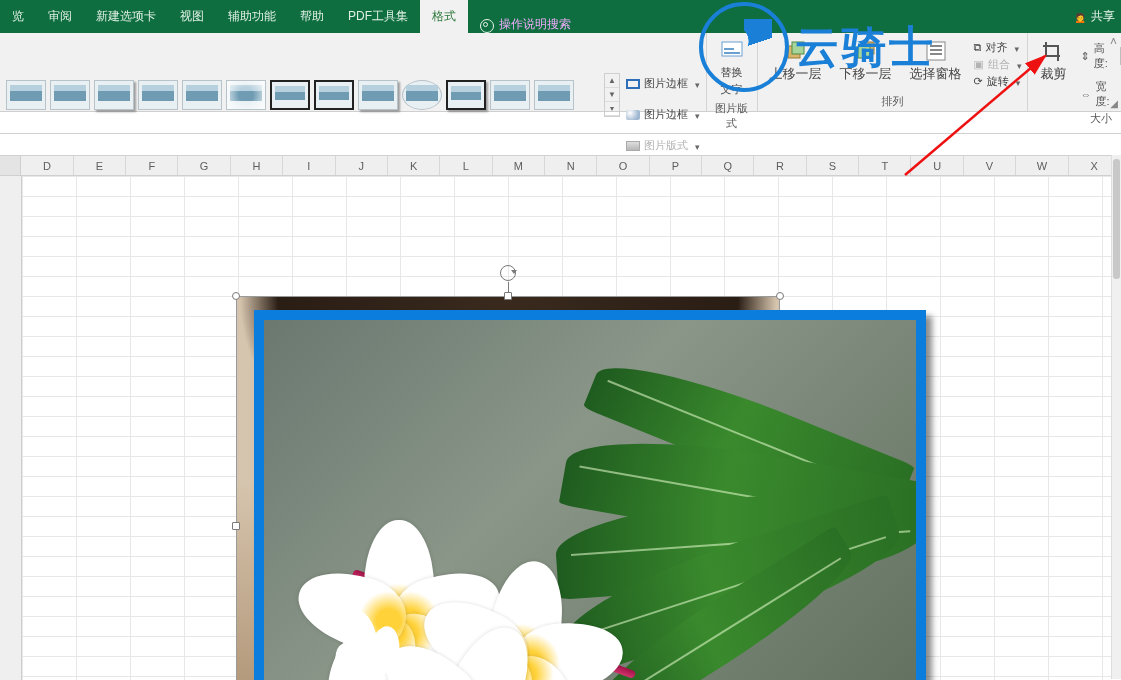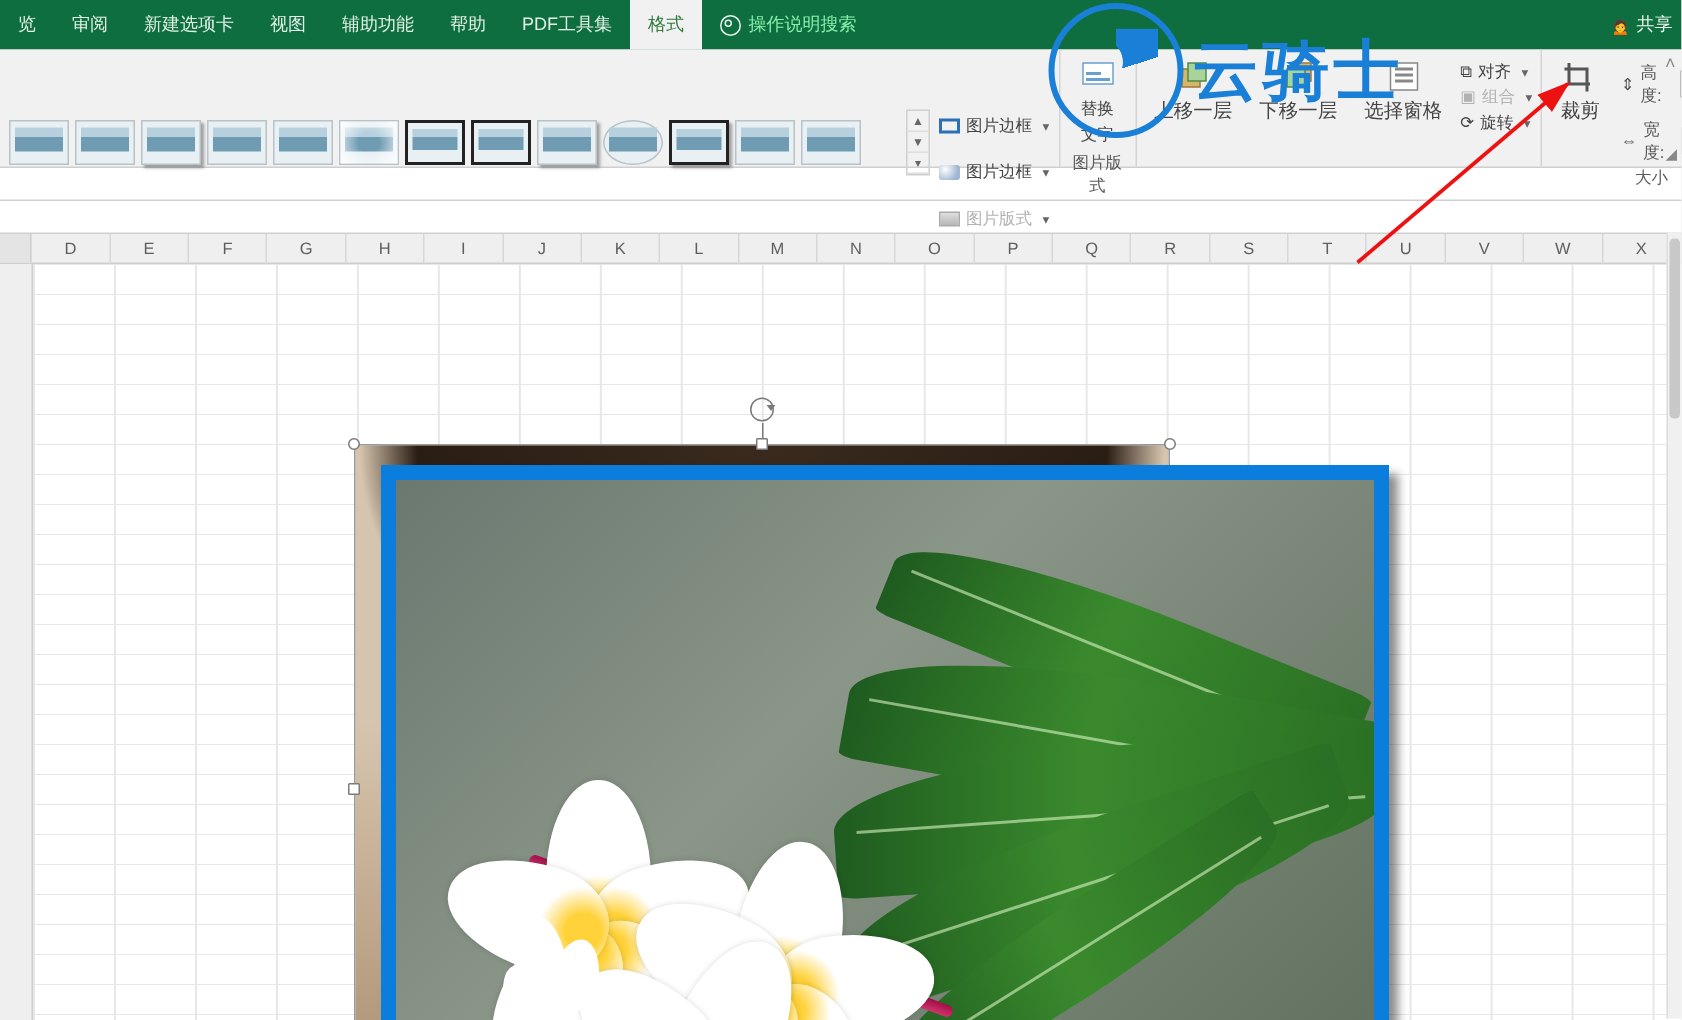--- a/index.html
+++ b/index.html
@@ -28,22 +28,22 @@
     align-items: center;
     cursor: pointer;
     font-size: 12px;
   }
   .tab.active {
     background: #f1f1f1;
     color: #2f7a3d;
   }
   .tell-me {
     display: flex;
-    align-items: center;
-    color: #86efac;
+    align-items: flex-end;
+    color: #f0abfc;
     padding: 0 12px;
     gap: 5px;
   }
   .tell-me-icon {
     width: 14px; height: 14px;
     border: 1.5px solid #eaf5ee;
     border-radius: 50%;
     position: relative;
   }
   .tell-me-icon::after {
@@ -520,20 +520,21 @@
           <span>组合</span>
           <span class="tiny-tri"></span>
         </div>
         <div class="fmt-line">
           <span>⟳</span>
           <span>旋转</span>
           <span class="tiny-tri"></span>
         </div>
       </div>
     </div>
+    <div class="group-label">排列</div>
   </div>
 
   <div class="ribbon-group" style="border-right:none;">
     <div style="display:flex; align-items:flex-start; gap:8px;">
       <div class="btn-tall">
         <div class="glyph">
           <svg width="24" height="22">
               <path d="M5 2v14h14M2 6h15v15" stroke="#555" stroke-width="2" fill="none"></path>
             </svg>
         </div>

